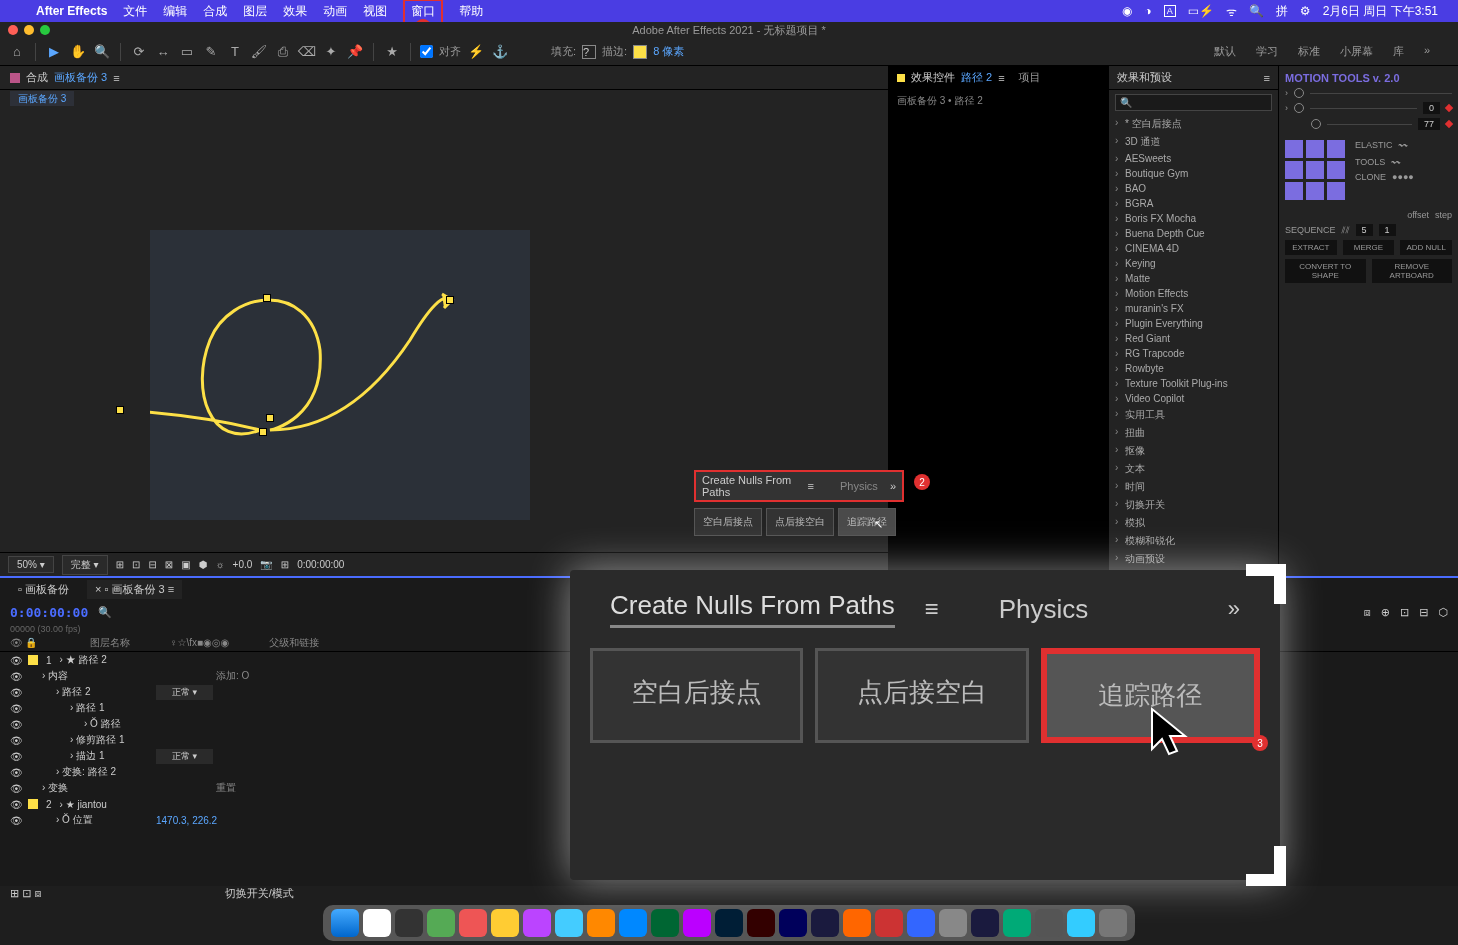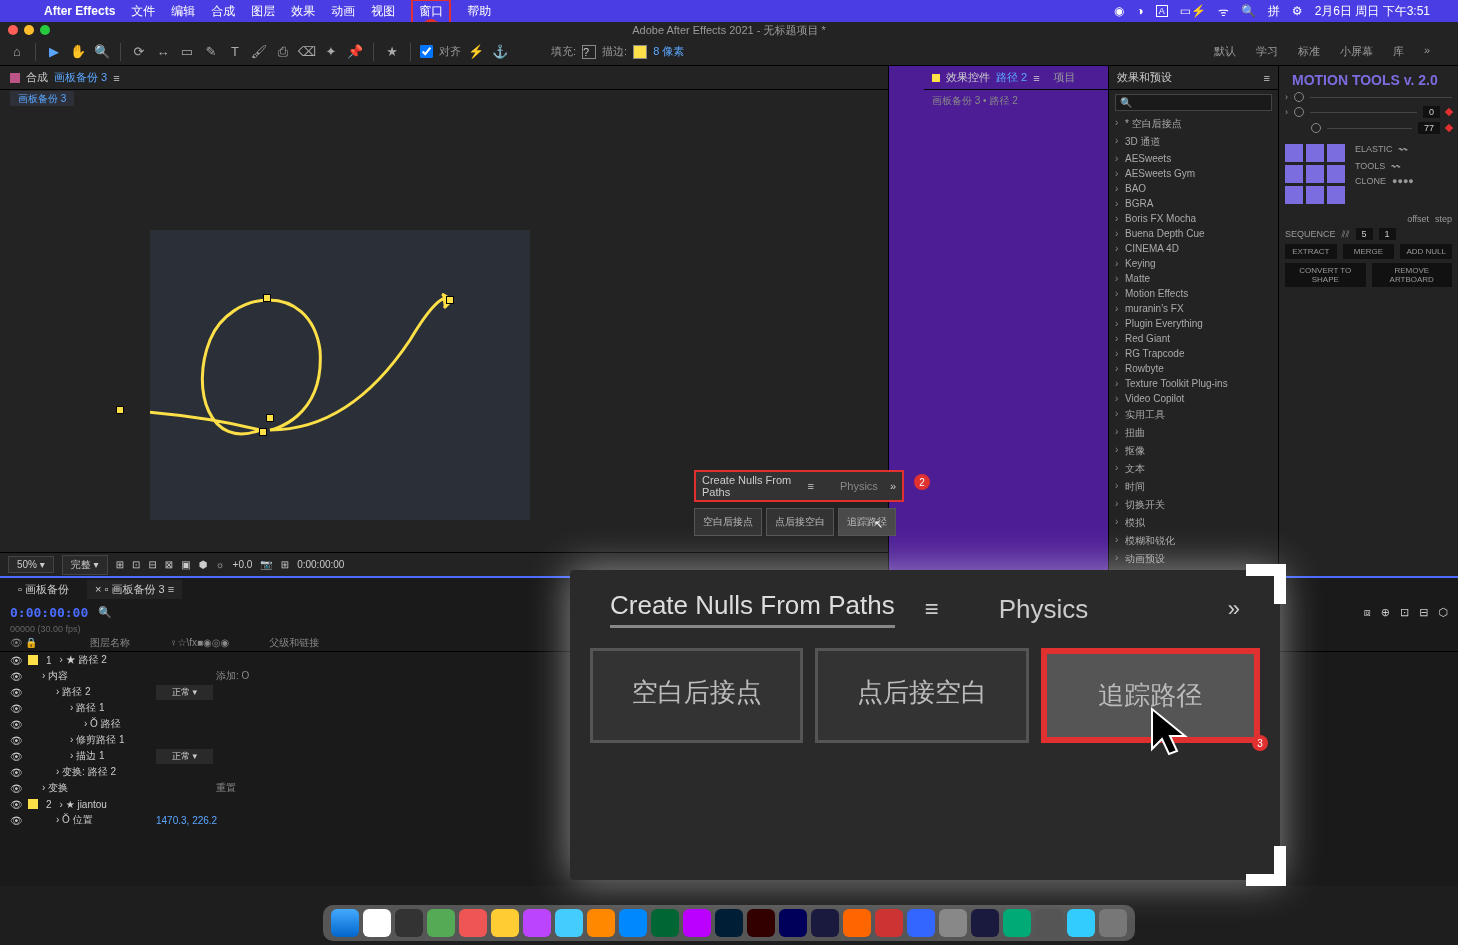--- a/index.html
+++ b/index.html
@@ -1,19 +1,19 @@
 <!DOCTYPE html>
 <html><head>
 <meta charset="utf-8">
 <style>
 * { margin:0; padding:0; box-sizing:border-box; font-family:-apple-system,"Helvetica Neue",Arial,sans-serif; }
 body { background:#1e1e1e; color:#ccc; width:1458px; height:945px; overflow:hidden; font-size:11px; position:relative; }
 
 
-.menubar { height:22px; background:#4a3de3; display:flex; align-items:center; padding:0 28px; color:#fff; font-size:12px; gap:16px; }
+.menubar { height:22px; background:#4a3de3; display:flex; align-items:center; padding:0 20px; color:#fff; font-size:12px; gap:16px; }
 .menubar .apple { font-size:14px; }
 .menubar .app { font-weight:600; }
 .menubar .spacer { flex:1; }
 .menubar .right { display:flex; gap:12px; align-items:center; }
 .menubar .highlighted { border:2px solid #e03030; padding:2px 6px; border-radius:2px; position:relative; }
 .badge { position:absolute; width:16px; height:16px; border-radius:50%; background:#e03030; color:#fff; font-size:10px; display:flex; align-items:center; justify-content:center; }
 
 
 .wintitle { height:16px; background:#232323; display:flex; align-items:center; justify-content:center; font-size:11px; color:#999; position:relative; }
 .wintitle .dots { position:absolute; left:8px; display:flex; gap:6px; }
@@ -45,36 +45,36 @@
 
 
 .nulls { position:absolute; left:694px; top:404px; width:210px; }
 .nulls .titlebar { border:2px solid #e03030; padding:2px 6px; background:#333; font-size:11px; display:flex; align-items:center; gap:6px; position:relative; }
 .nulls .btns { display:flex; gap:4px; margin-top:6px; }
 .nulls .btn { background:#333; border:1px solid #555; color:#bbb; padding:6px 8px; font-size:10px; cursor:pointer; }
 .nulls .btn.hl { background:#4a4a4a; }
 .nulls .cursor { position:absolute; left:180px; top:48px; color:#fff; }
 
 
-.fx { width:220px; background:#4c1d95; border-left:1px solid #000;padding-left:35px; }
+.fx { width:220px; background:#000000; border-left:1px solid #000; }
 .fx .tab { height:24px; display:flex; align-items:center; padding:0 8px; gap:6px; font-size:11px; border-bottom:1px solid #000; }
 .fx .tab .name { color:#5ba7ff; }
 .fx .sub { padding:4px 8px; color:#888; font-size:10px; }
 
 
 .presets { width:170px; background:#232323; border-left:1px solid #000; }
 .presets .tab { height:24px; display:flex; align-items:center; padding:0 8px; font-size:11px; border-bottom:1px solid #000; }
 .presets .search { margin:4px 6px; background:#1a1a1a; border:1px solid #444; padding:2px 4px; color:#666; font-size:10px; }
 .presets .list { padding:0 6px; }
 .presets .item { padding:2px 0 2px 10px; color:#aaa; font-size:10px; white-space:nowrap; position:relative; }
 .presets .item::before { content:'›'; position:absolute; left:0; color:#888; }
 
 
 .motion { width:180px; background:#232323; border-left:1px solid #000; padding:6px; font-size:9px; color:#999; }
-.motion .title { color:#7b6de0; font-weight:bold; font-size:14px;margin-left:7px; }
+.motion .title { color:#7b6de0; font-weight:bold; font-size:11px; }
 .motion .row { display:flex; align-items:center; gap:6px; margin:4px 0; }
 .motion .circ { width:10px; height:10px; border:1px solid #888; border-radius:50%; }
 .motion .val { background:#111; padding:1px 6px; color:#ccc; }
 .motion .diamond { width:6px; height:6px; background:#e03030; transform:rotate(45deg); }
 .motion .grid { display:grid; grid-template-columns:repeat(3,18px); gap:3px; margin:6px 0; }
 .motion .cell { width:18px; height:18px; background:#7b6de0; }
 .motion .btn { flex:1; background:#111; padding:3px 4px; text-align:center; font-size:8px; }
 
 
 .timeline { height:310px; background:#1a1a1a; border-top:2px solid #4a6cff; }
@@ -264,21 +264,21 @@
   <div class="presets">
     <div class="tab">
       <span>效果和预设</span>
       <span style="margin-left:auto">≡</span>
     </div>
     <div class="search">🔍</div>
     <div class="list" id="presets-list">
         <div class="item">* 空白后接点</div>
         <div class="item">3D 通道</div>
         <div class="item">AESweets</div>
-        <div class="item">AESweets Gym</div>
+        <div class="item">Boutique Gym</div>
         <div class="item">BAO</div>
         <div class="item">BGRA</div>
         <div class="item">Boris FX Mocha</div>
         <div class="item">Buena Depth Cue</div>
         <div class="item">CINEMA 4D</div>
         <div class="item">Keying</div>
         <div class="item">Matte</div>
         <div class="item">Motion Effects</div>
         <div class="item">muranin's FX</div>
         <div class="item">Plugin Everything</div>
@@ -446,20 +446,26 @@
         <span>2</span>
         <span class="name" style="padding-left:0px">› ★ jiantou</span>
         <span style="margin-left:auto;margin-right:260px">© 无 ▾</span>
       </div>
       <div class="tl-row">
         <span class="eye">👁</span>
         <span class="name" style="padding-left:28px">› Ŏ 位置</span>
         <span class="val">1470.3, 226.2</span>
       </div>
     </div>
+  <div class="tl-foot">
+    <span>⊞</span>
+    <span>⊡</span>
+    <span>⧈</span>
+    <span style="margin-left:180px">切换开关/模式</span>
+  </div>
 </div>
 
 <div class="overlay">
   <div class="corner tr"></div>
   <div class="corner br"></div>
   <div class="head">
     <span class="title">Create Nulls From Paths</span>
     <span class="ham">≡</span>
     <span class="phys">Physics</span>
     <span class="more">»</span>

